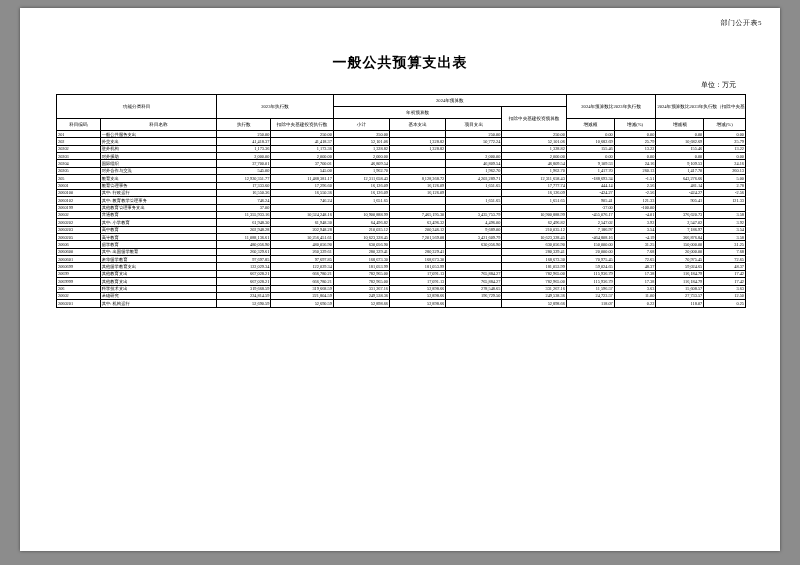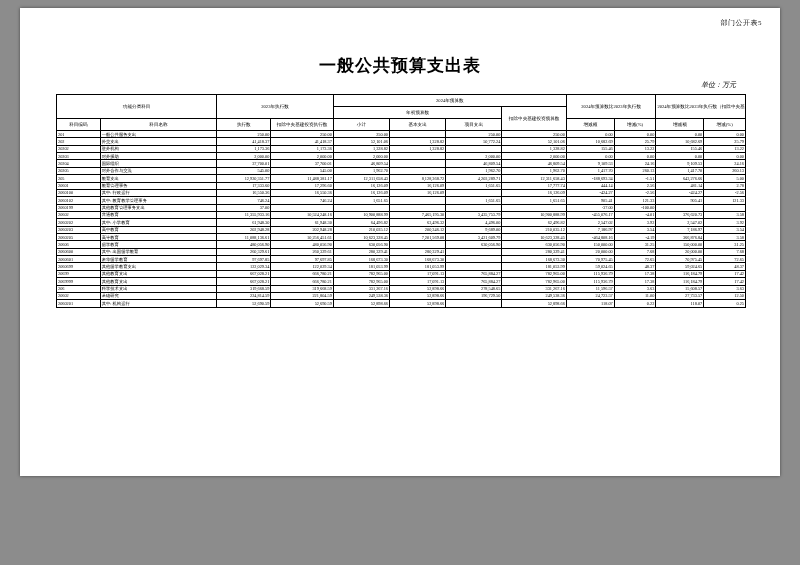--- a/index.html
+++ b/index.html
@@ -5,38 +5,38 @@
   html,body{margin:0;padding:0;}
   body{
     width:800px;height:565px;
     background:#8c8c8c;
     font-family:"Liberation Serif", serif;
     overflow:hidden;
   }
   .page{
     position:absolute;
     left:20px;top:8px;
-    width:760px;height:468px;
+    width:760px;height:543px;
     background:#ffffff;
     box-shadow:0 0 3px rgba(0,0,0,.5);
     overflow:hidden;
   }
   .corner-tag{
     position:absolute;right:18px;top:10px;
     font-size:7px;color:#111;letter-spacing:.5px;
   }
   .doc-title{
     position:absolute;top:46px;left:0;width:760px;
     text-align:center;
-    font-size:17px;font-weight:bold;letter-spacing:1px;
+    font-size:14px;font-weight:bold;letter-spacing:1px;
     color:#000;
   }
   .unit{
     position:absolute;right:44px;top:72px;
-    font-size:7px;color:#000;font-style:italic;
+    font-size:7px;color:#000;
   }
   table.budget{
     position:absolute;
     left:36px;top:86px;
     width:690px;
     border-collapse:collapse;
     table-layout:fixed;
     font-size:4.3px;
     color:#000;
   }

